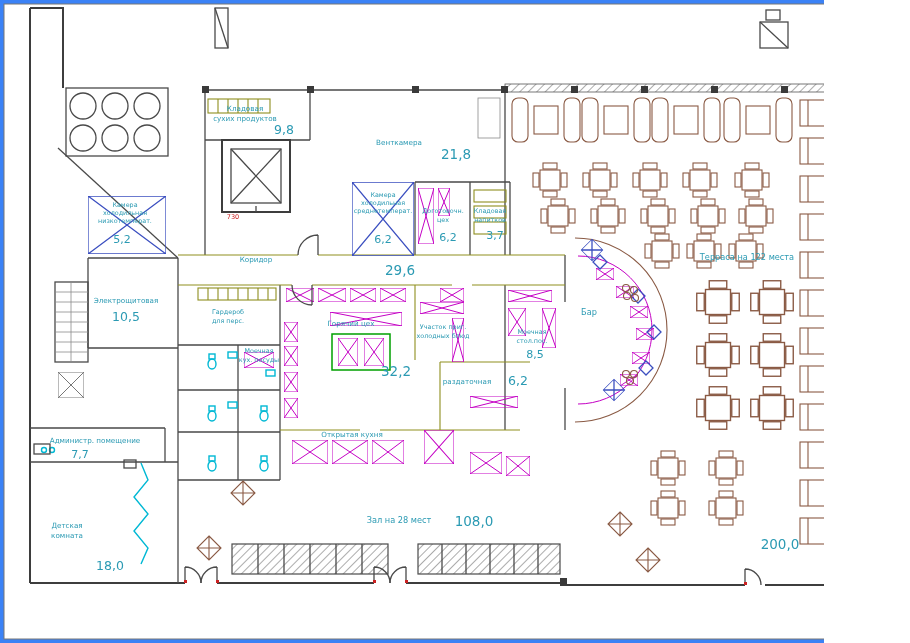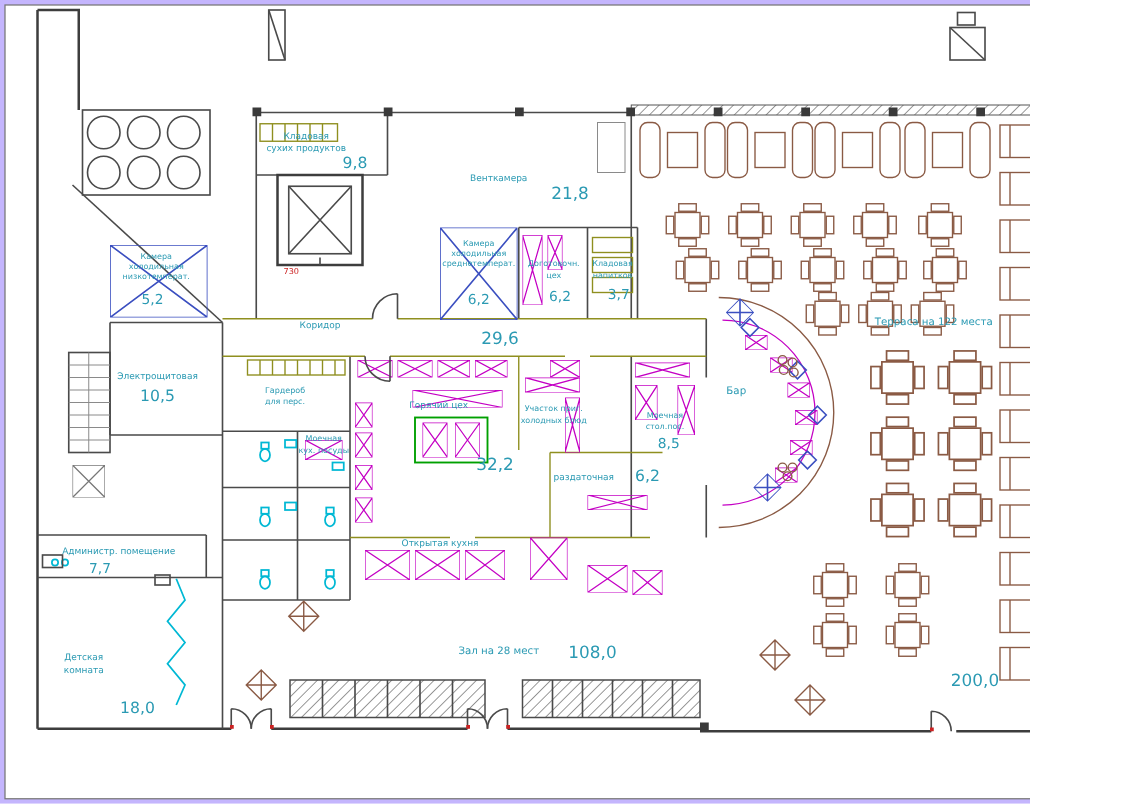--- a/index.html
+++ b/index.html
@@ -1,17 +1,17 @@
 <!DOCTYPE html>
 <html><head>
 <meta charset="utf-8">
 <title>Restaurant Floor Plan</title>
 <style>
   html,body{margin:0;padding:0;background:#fff;}
-  #stage{position:relative;width:824px;height:643px;background:#c4b5fd;overflow:hidden;}
+  #stage{position:relative;width:824px;height:643px;background:#3b82f6;overflow:hidden;}
   svg text{font-family:"DejaVu Sans",sans-serif;}
   .lbl{fill:#2b9ab3;}
   .s6{font-size:6.4px;} .s7{font-size:7.2px;} .s8{font-size:8.2px;}
   .n11{font-size:11px;} .n12{font-size:12.5px;} .n13{font-size:13.5px;}
   .redtxt{fill:#cc2222;font-size:6.5px;}
   .wall{stroke:#4a4a4a;fill:none;stroke-width:1.3;}
   .wall2{stroke:#3d3d3d;fill:none;stroke-width:2;}
   .thin{stroke:#8a8a8a;fill:none;stroke-width:.8;}
   .olv{stroke:#8f8f1f;fill:none;stroke-width:1.1;}
   .mag{stroke:#c400c4;fill:none;stroke-width:1;}

